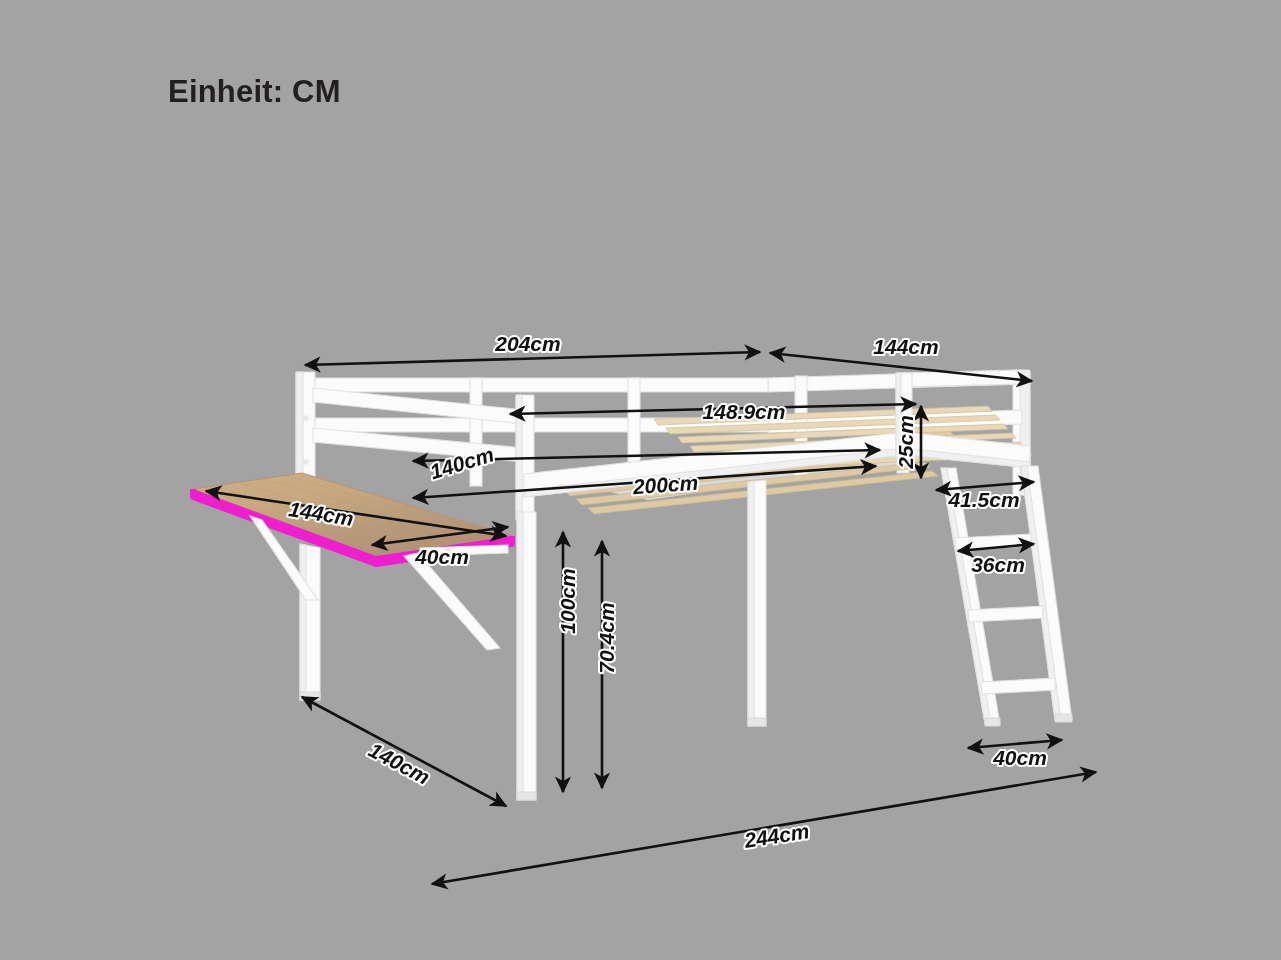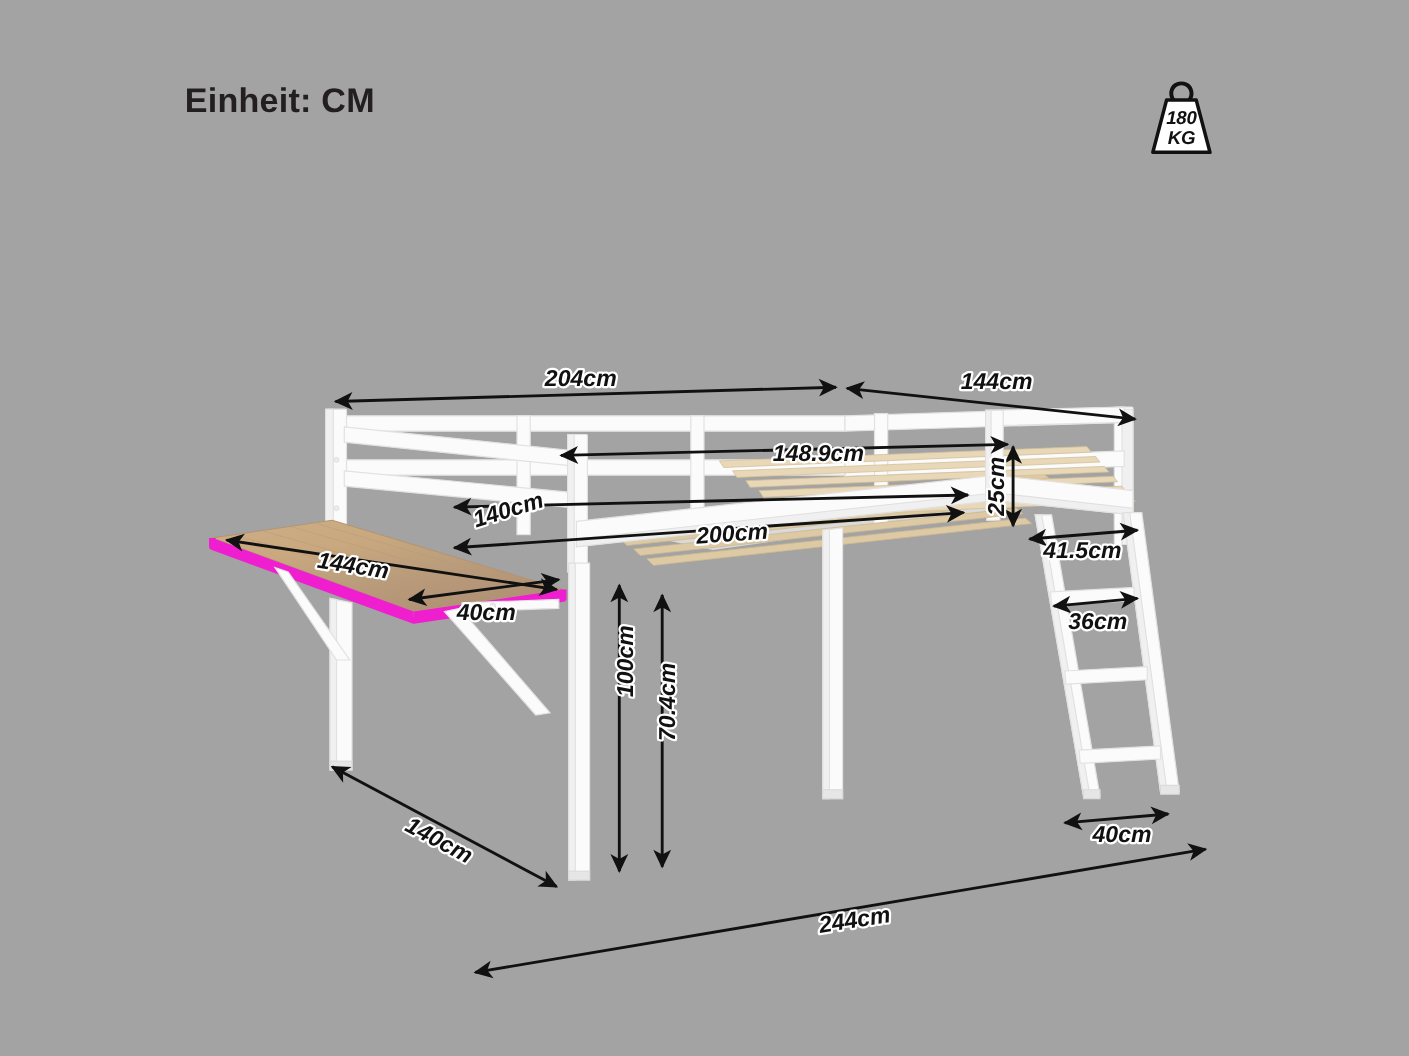--- a/index.html
+++ b/index.html
@@ -92,28 +92,20 @@
     stroke-width: 0.7;
   }
 </style>
 </head>
 <body>
 
 <div id="page">
 
   <div id="title">Einheit: CM</div>
 
-  <div id="weight-badge">
-    <svg width="76" height="78" viewBox="0 0 76 78">
-      <path d="M38 6 C31 6 27 11 27 17 C27 20 28 22 29.5 23.5 L34 23.5 C32 22.2 30.6 20 30.6 17 C30.6 13 33.6 9.6 38 9.6 C42.4 9.6 45.4 13 45.4 17 C45.4 20 44 22.2 42 23.5 L46.5 23.5 C48 22 49 20 49 17 C49 11 45 6 38 6 Z" fill="#111"></path>
-      <path d="M24.5 23 L51.5 23 L64 70.5 L12 70.5 Z" fill="#ffffff" stroke="#111" stroke-width="3.2" stroke-linejoin="round"></path>
-    </svg>
-    <div class="wtext l1">180</div>
-    <div class="wtext l2">KG</div>
-  </div>
 
   <svg id="scene" width="1281" height="960" viewBox="0 0 1281 960" style="position:absolute;left:0;top:0;">
 
     <defs>
       <marker id="ah" viewBox="0 0 12 12" refX="10.5" refY="6" markerWidth="7.2" markerHeight="7.2" orient="auto-start-reverse">
         <path d="M0.5 0.8 L11.5 6 L0.5 11.2 L3.4 6 Z" fill="#111"></path>
       </marker>
       <linearGradient id="deskwood" x1="0" y1="0" x2="0.75" y2="1">
         <stop offset="0%" stop-color="#cdae86"></stop>
         <stop offset="35%" stop-color="#c9a87f"></stop>

